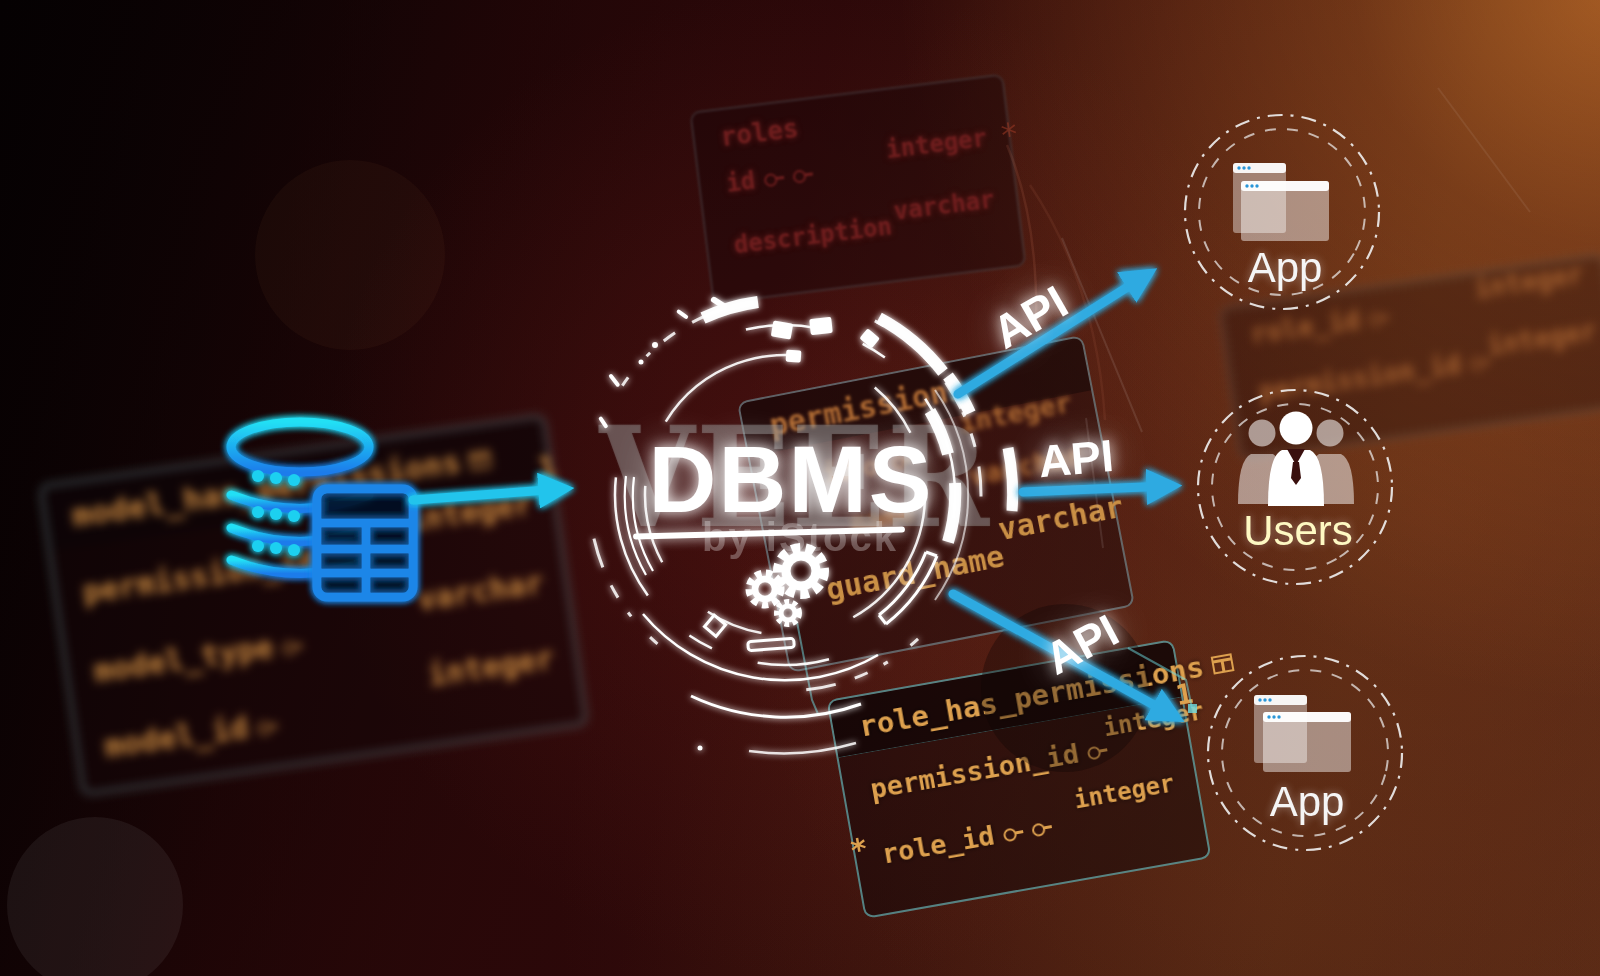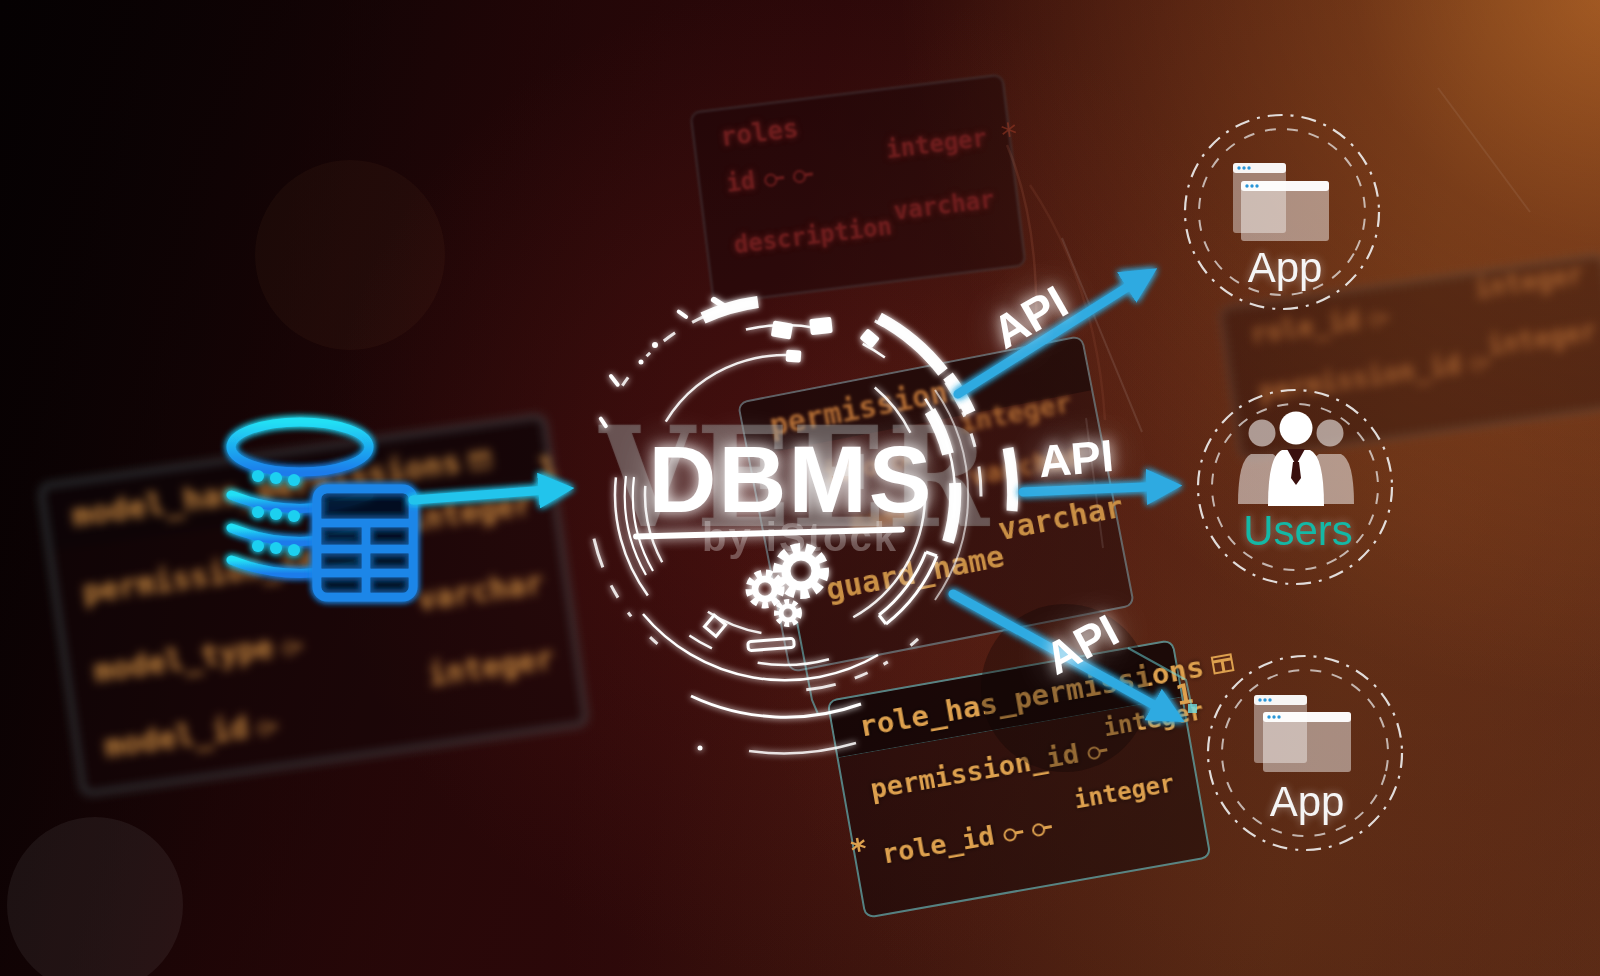--- a/index.html
+++ b/index.html
@@ -318,16 +318,16 @@
 
   <div class="abs center-xy glow-w" style="left:791px;top:480px;font-size:94px;font-weight:bold;letter-spacing:2px;">DBMS</div>
   <div class="abs" style="left:633px;top:530px;width:272px;height:6px;background:#fff;border-radius:3px;
               box-shadow:0 0 12px rgba(255,255,255,.9);transform:rotate(-1.5deg);"></div>
 
   <div class="abs center-xy glow-w" style="left:1030px;top:317px;font-size:46px;font-weight:bold;transform:translate(-50%,-50%) rotate(-30deg);">API</div>
   <div class="abs center-xy glow-w" style="left:1076px;top:459px;font-size:45px;font-weight:bold;transform:translate(-50%,-50%) rotate(-5deg);">API</div>
   <div class="abs center-xy glow-w" style="left:1082px;top:645px;font-size:45px;font-weight:bold;transform:translate(-50%,-50%) rotate(-28deg);">API</div>
 
   <div class="abs center-xy" style="left:1285px;top:268px;font-size:42px;color:#f5f5f5;text-shadow:0 0 8px rgba(255,255,255,.4);">App</div>
-  <div class="abs center-xy" style="left:1298px;top:531px;font-size:42px;color:#14b8a6;text-shadow:0 0 8px rgba(255,255,255,.4);">Users</div>
+  <div class="abs center-xy" style="left:1298px;top:531px;font-size:42px;color:#fef9c3;text-shadow:0 0 8px rgba(255,255,255,.4);">Users</div>
   <div class="abs center-xy" style="left:1307px;top:802px;font-size:42px;color:#f5f5f5;text-shadow:0 0 8px rgba(255,255,255,.4);">App</div>
 
 </div>
 
 </body></html>

